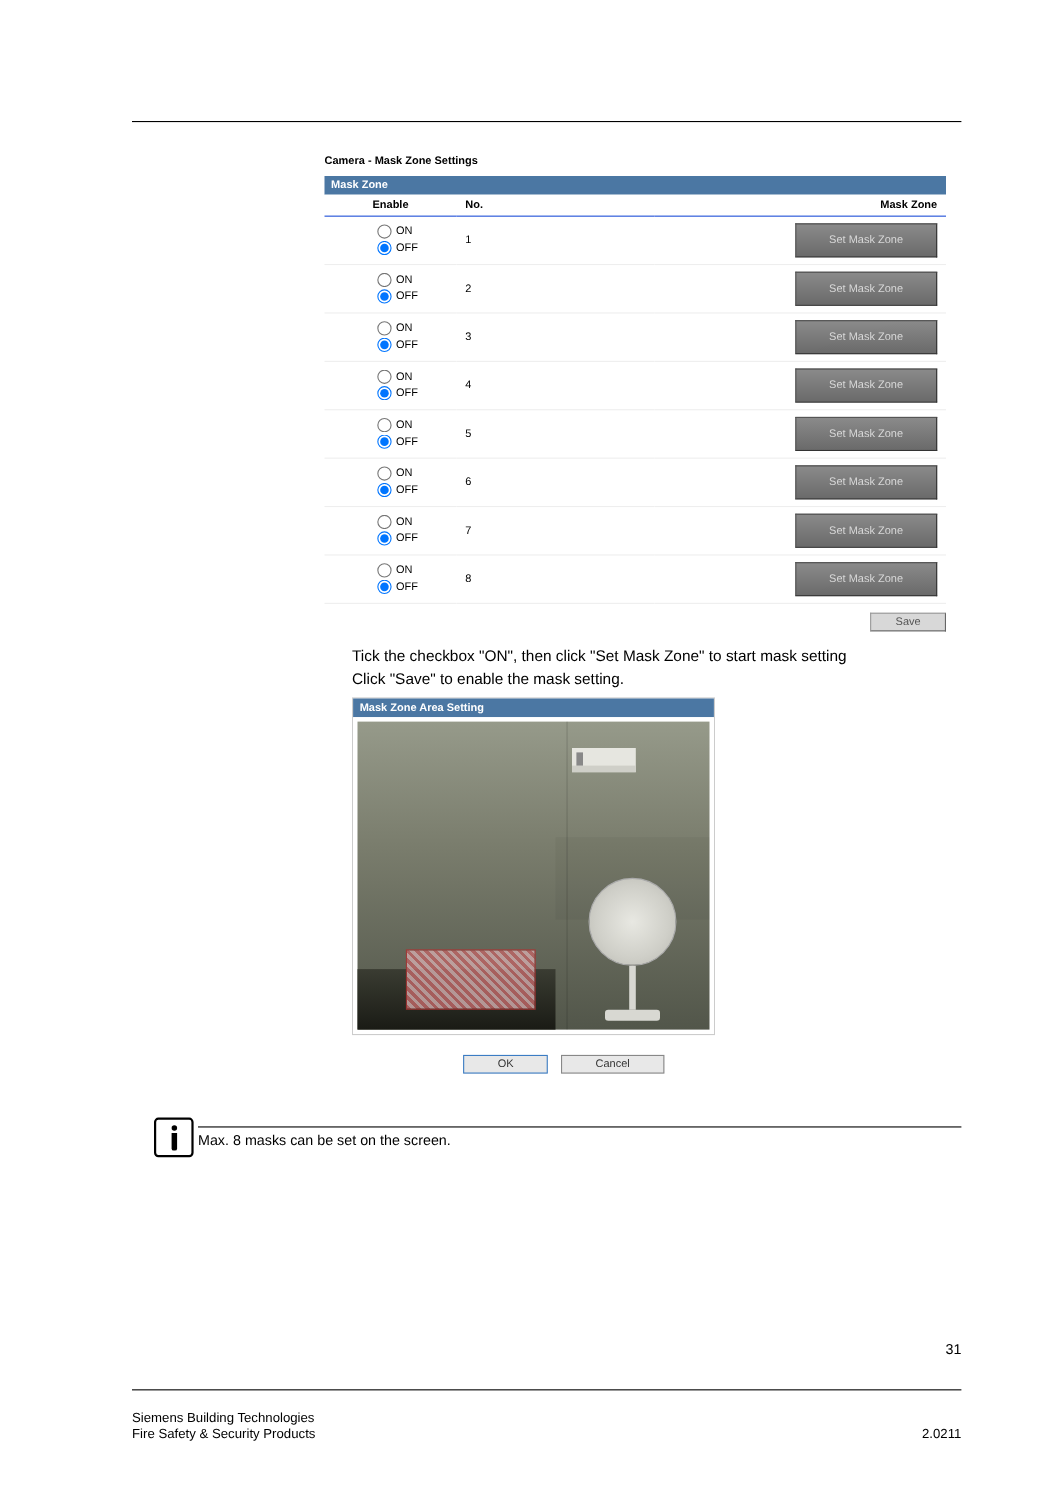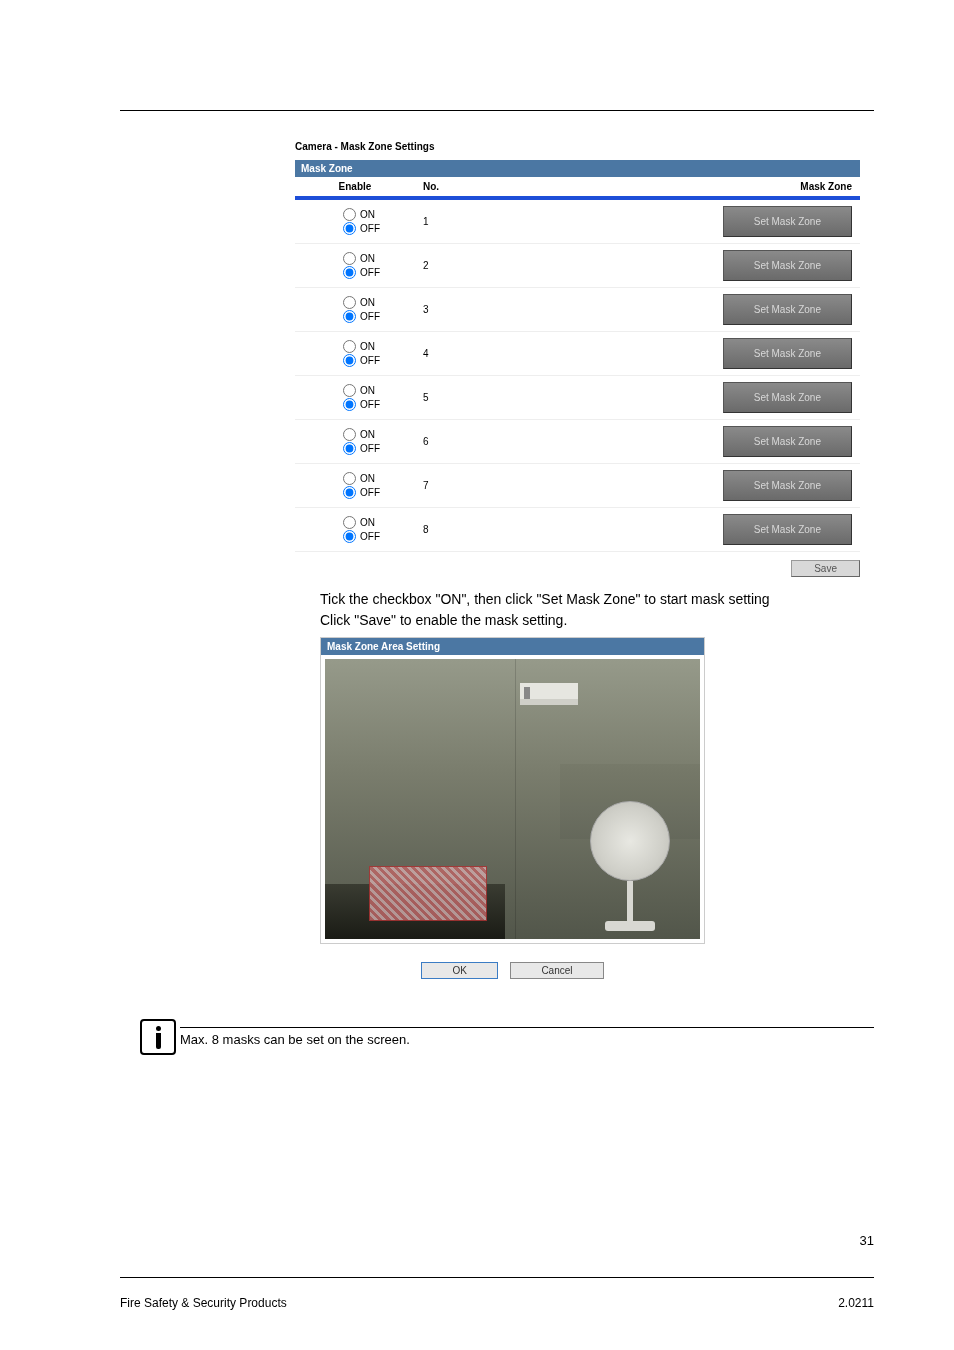--- a/index.html
+++ b/index.html
@@ -3,33 +3,33 @@
 <meta charset="utf-8">
 <style>
   * { margin: 0; padding: 0; box-sizing: border-box; }
   body { width: 954px; height: 1350px; background: #fff; font-family: Arial, sans-serif; color: #000; position: relative; }
   .page-content { position: absolute; left: 120px; right: 80px; top: 110px; }
   .top-rule { border-top: 1px solid #000; margin-bottom: 30px; }
   .screenshot1 { margin-left: 175px; width: 565px; }
   .ss1-title { font-size: 10px; font-weight: bold; margin-bottom: 8px; }
   .panel-header { background: #4b77a3; color: #fff; font-size: 10px; font-weight: bold; padding: 3px 6px; }
   .mask-table { width: 100%; border-collapse: collapse; background: #fff; }
-  .mask-table th { text-align: left; font-size: 10px; font-weight: bold; padding: 4px 8px; border-bottom: 4px solid #1d4ed8; }
+  .mask-table th { text-align: left; font-size: 10px; font-weight: bold; padding: 4px 8px; border-bottom: 1px solid #1d4ed8; }
   .mask-table td { font-size: 10px; padding: 6px 8px; vertical-align: middle; border-bottom: 1px solid #eee; }
   .mask-table .col-enable { width: 120px; text-align: center; }
   .mask-table .col-no { width: 180px; text-align: left; }
   .mask-table .col-zone { text-align: right; }
   .radio-row { display: block; font-size: 10px; text-align: left; margin-left: 40px; }
   .radio-row label { display: block; line-height: 14px; }
   .radio-row input { vertical-align: middle; margin-right: 4px; }
   .zone-btn { display: inline-block; background: linear-gradient(#8a8a8a,#6a6a6a); color: #d8d8d8; font-size: 10px; padding: 9px 30px; border: 1px solid #555; border-right-color:#333; border-bottom-color:#333; }
   .save-row { text-align: right; margin-top: 6px; }
   .save-btn { display: inline-block; background: #d8d8d8; color: #555; font-size: 10px; padding: 2px 22px; border: 1px solid #999; border-right-color:#666; border-bottom-color:#666; }
   .instructions { margin-left: 200px; margin-top: 12px; font-size: 14px; line-height: 1.5; }
-  .screenshot2 { margin-left: 200px; margin-top: 6px; width: 385px; border: 1px solid #ccc; }
+  .screenshot2 { margin-left: 200px; margin-top: 6px; width: 330px; border: 1px solid #ccc; }
   .ss2-header { background: #4b77a3; color: #fff; font-size: 10px; font-weight: bold; padding: 3px 6px; }
   .ss2-body { background: #fff; padding: 4px; }
   .video-area { width: 100%; height: 280px; position: relative; background: linear-gradient(to bottom, #969a8a 0%, #7a7d6d 40%, #52564a 100%); }
   .wall-split { position:absolute; top:0; left:190px; bottom:0; width:1px; background:rgba(0,0,0,0.15);}
   .ac-unit { position: absolute; top: 24px; left: 195px; width: 58px; height: 22px; background: #e6e6e0; border-bottom: 6px solid #cfcfc8; }
   .ac-left { position:absolute; top:28px; left:199px; width:6px; height:12px; background:#888; }
   .shelf { position: absolute; top: 105px; right: 0; width: 140px; height: 75px; background: rgba(0,0,0,0.04); }
   .fan { position: absolute; bottom: 8px; right: 20px; width: 100px; height: 130px; }
   .fan-head { width: 80px; height: 80px; margin: 0 auto; border-radius: 50%; background: radial-gradient(circle,#e8e8e2 0%, #cfcfc8 60%, #b8b8b0 100%); border:1px solid #aaa; }
   .fan-stand { width: 6px; height: 40px; margin: 0 auto; background: #d8d8d2; }
@@ -198,16 +198,20 @@
     </div>
   </div>
 </div>
 
 <div class="footer">
   <div style="position:relative;">
     <span class="page-num">31</span>
   </div>
   <div class="footer-rule"></div>
   <div class="footer-row">
+    <span>Siemens Building Technologies</span>
+    <span></span>
+  </div>
+  <div class="footer-row">
     <span>Fire Safety &amp; Security Products</span>
     <span>2.0211</span>
   </div>
 </div>
 
 </body></html>

